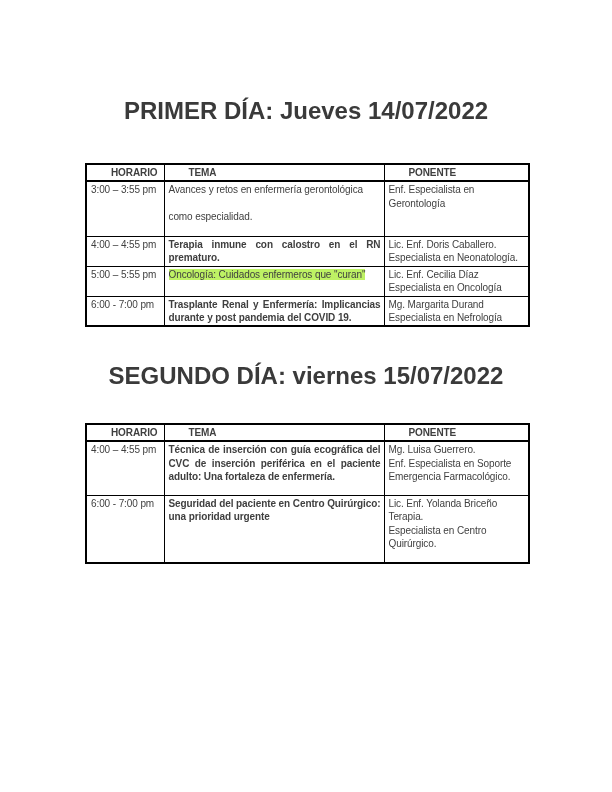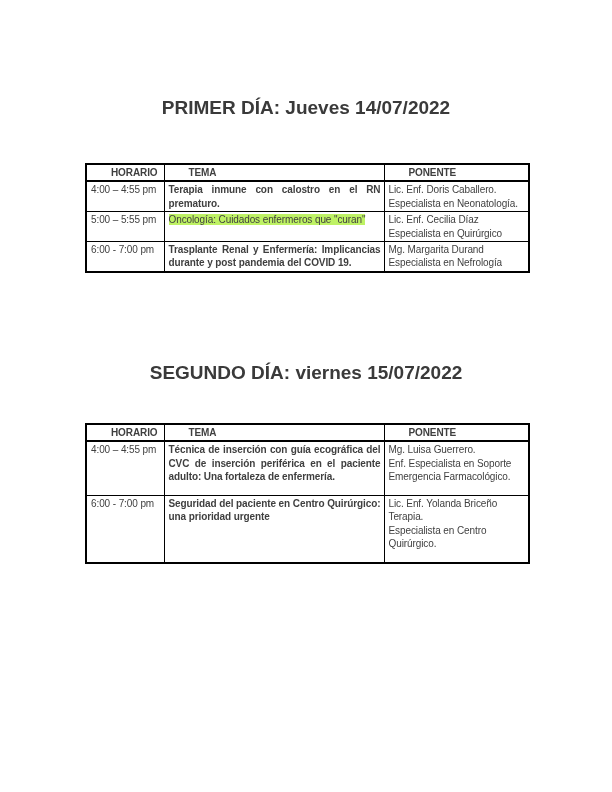--- a/index.html
+++ b/index.html
@@ -14,21 +14,21 @@
     background: #ffffff;
     font-family: "Liberation Sans", sans-serif;
     overflow: hidden;
   }
   .day-title {
     position: absolute;
     left: 0;
     width: 612px;
     margin: 0;
     text-align: center;
-    font-size: 19px;
+    font-size: 24px;
     font-weight: bold;
     letter-spacing: 0px;
     color: #3a3a3a;
     white-space: nowrap;
   }
   #title-1 { top: 97px; }
   #title-2 { top: 362px; }
 
   table.sched {
     position: absolute;
@@ -81,31 +81,39 @@
         <col class="c-ponente">
     </colgroup>
     <thead>
       <tr style="height:15px;">
         <th>HORARIO</th>
         <th>TEMA</th>
         <th>PONENTE</th>
       </tr>
     </thead>
     <tbody>
+      <tr style="height:55px;">
+        <td class="horario">3:00 – 3:55 pm</td>
+        <td class="pre pad-top">Avances y retos en enfermería gerontológica
+
+como especialidad.</td>
+        <td class="pre">Enf. Especialista en
+Gerontología</td>
+      </tr>
       <tr style="height:28px;">
         <td class="horario">4:00 – 4:55 pm</td>
         <td class="tema-just">Terapia inmune con calostro en el RN prematuro.</td>
         <td class="pre">Lic. Enf. Doris Caballero.
 Especialista en Neonatología.</td>
       </tr>
       <tr style="height:26px;">
         <td class="horario">5:00 – 5:55 pm</td>
         <td><span class="hl">Oncología: Cuidados enfermeros que "curan"</span></td>
         <td class="pre">Lic. Enf. Cecilia Díaz
-Especialista en Quirúrgico</td>
+Especialista en Oncología</td>
       </tr>
       <tr style="height:25px;">
         <td class="horario">6:00 - 7:00 pm</td>
         <td class="tema-just">Trasplante Renal y Enfermería:  Implicancias durante y post pandemia del COVID 19.</td>
         <td class="pre">Mg. Margarita Durand
 Especialista en Nefrología</td>
       </tr>
     </tbody>
   </table>
 

